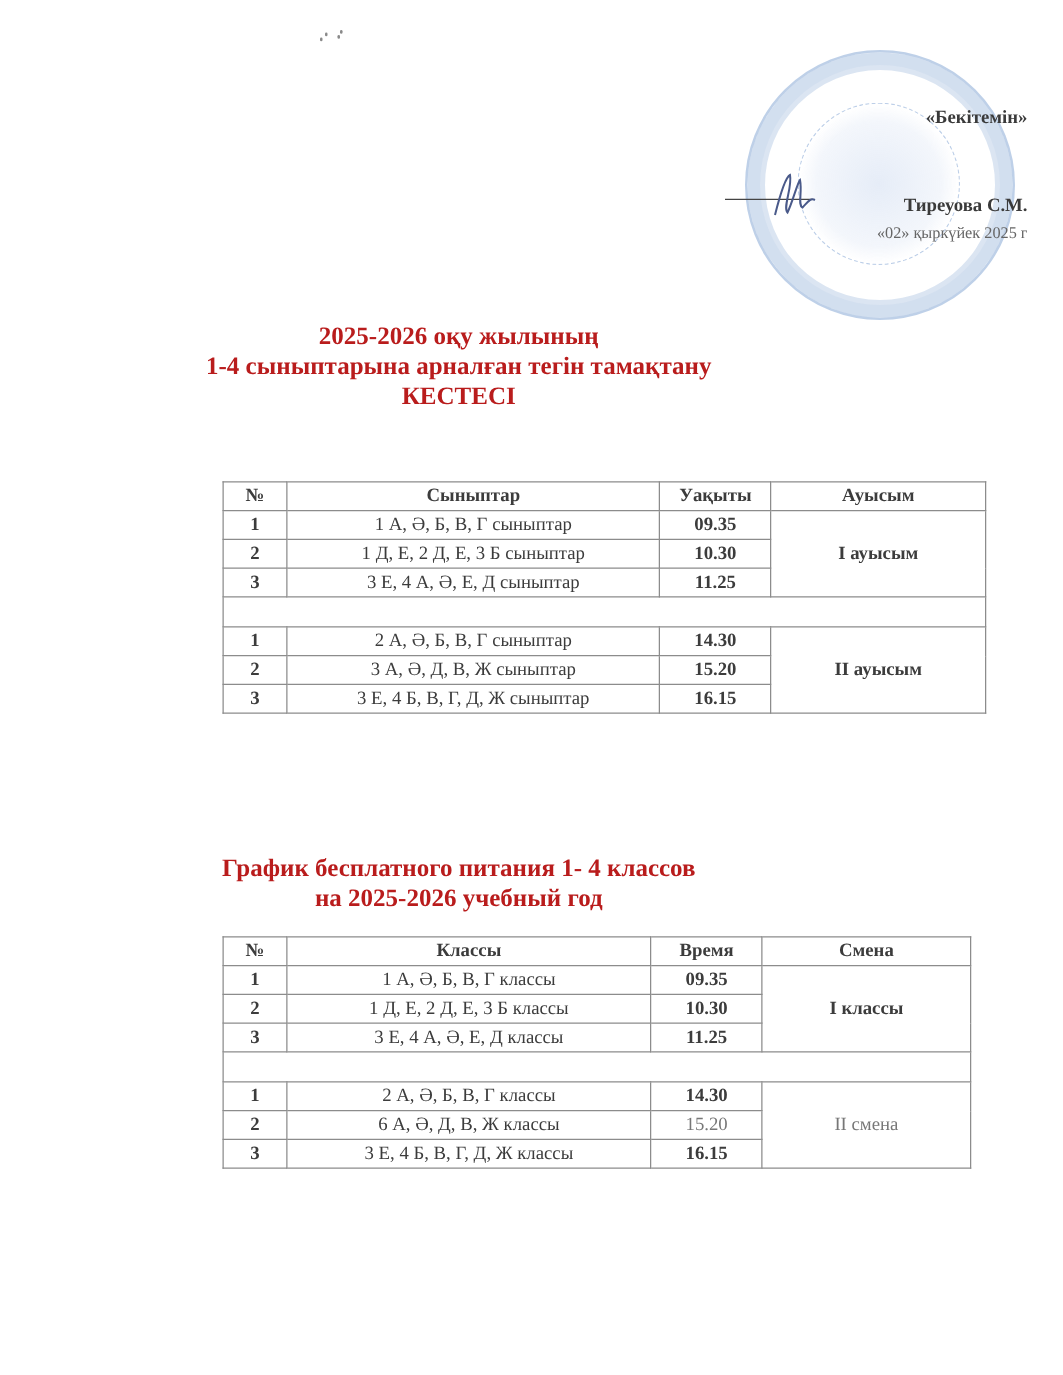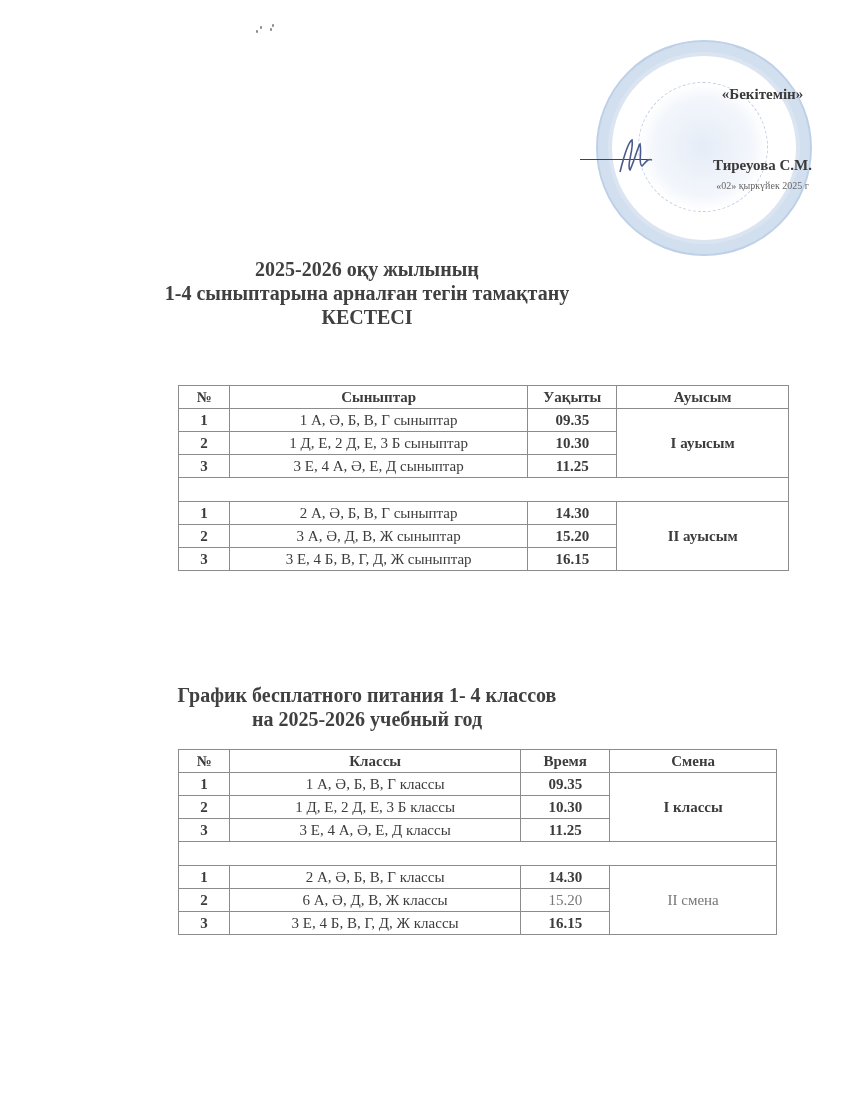--- a/index.html
+++ b/index.html
@@ -15,30 +15,30 @@
     position: absolute; left: 596px; top: 40px; width: 212px; height: 212px;
     border-radius: 50%; border: 2px solid rgba(110,150,205,0.45);
     box-shadow: inset 0 0 0 10px rgba(150,180,225,0.12), inset 0 0 0 14px rgba(110,150,205,0.25);
   }
   .stamp-inner {
     position: absolute; left: 40px; top: 40px; width: 128px; height: 128px; border-radius: 50%;
     border: 1px dashed rgba(110,150,205,0.45);
     background: radial-gradient(circle, rgba(140,170,220,0.22) 0%, rgba(140,170,220,0.10) 55%, rgba(255,255,255,0) 70%);
   }
 
-  .approval { position: absolute; right: 38px; top: 82px; text-align: center; }
+  .approval { position: absolute; right: 28px; top: 82px; text-align: right; }
   .approval div { line-height: 24px; white-space: nowrap; }
   .ap-1 { font-weight: bold; font-size: 15px; color: #3a3a3a; margin-top: 0; }
   .ap-2 { font-weight: bold; font-size: 16px; color: #333; }
   .ap-3 { font-weight: bold; font-size: 15px; color: #3a3a3a; margin-top: 47px; }
-  .ap-4 { font-size: 10px; color: #666; line-height: 18px !important; }
+  .ap-4 { font-size: 13px; color: #666; line-height: 18px !important; }
   .sig-line { position: absolute; left: 580px; top: 159px; width: 70px; height: 1px; background: #444; }
   .signature { position: absolute; left: 612px; top: 136px; width: 44px; height: 40px; }
 
-  .title-block { position: absolute; left: 0; width: 734px; text-align: center; font-weight: bold; color: #404040; }
+  .title-block { position: absolute; left: 0; width: 734px; text-align: center; font-weight: bold; color: #b91c1c; }
   .title-block div { font-size: 20px; line-height: 24px; }
   .t1 { top: 257px; }
   .t2 { top: 683px; }
 
   table.sched {
     position: absolute; border-collapse: collapse;
     font-family: "Liberation Serif", "DejaVu Serif", serif; font-size: 15px; color: #3c3c3c;
   }
   table.sched td, table.sched th { border: 1px solid #8c8c8c; padding: 0; text-align: center; height: 22px; line-height: 21px; }
   table.sched th { font-weight: bold; font-size: 15px; }

